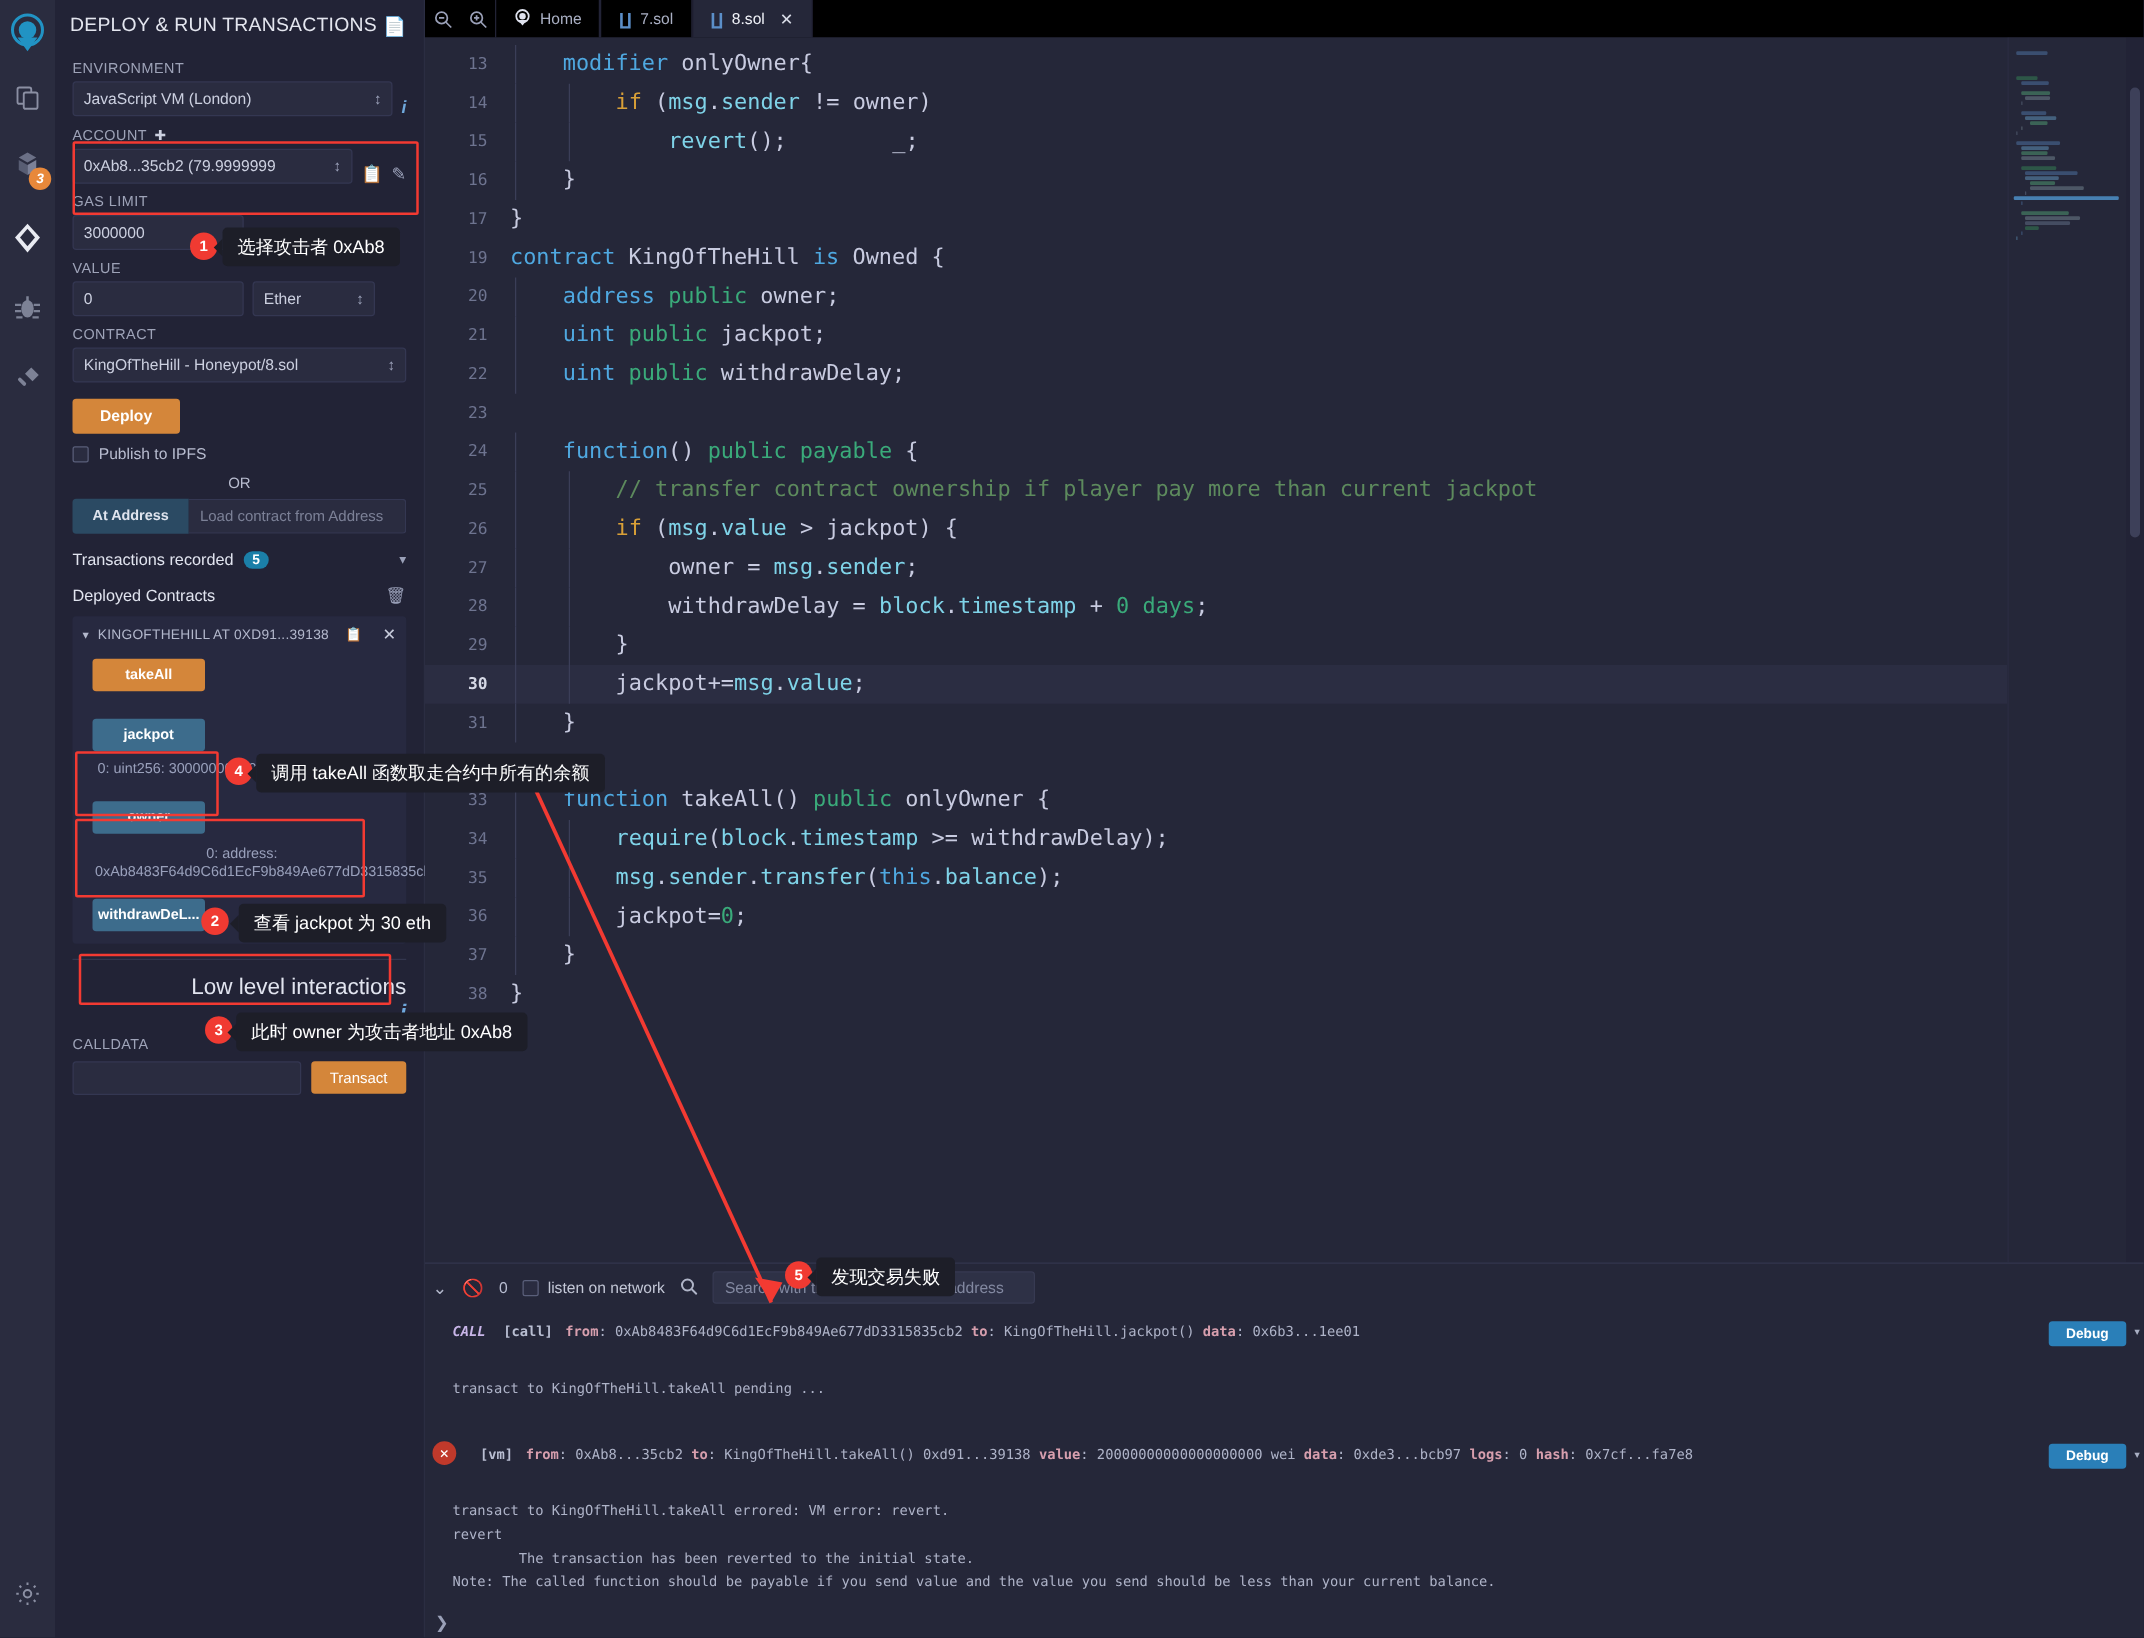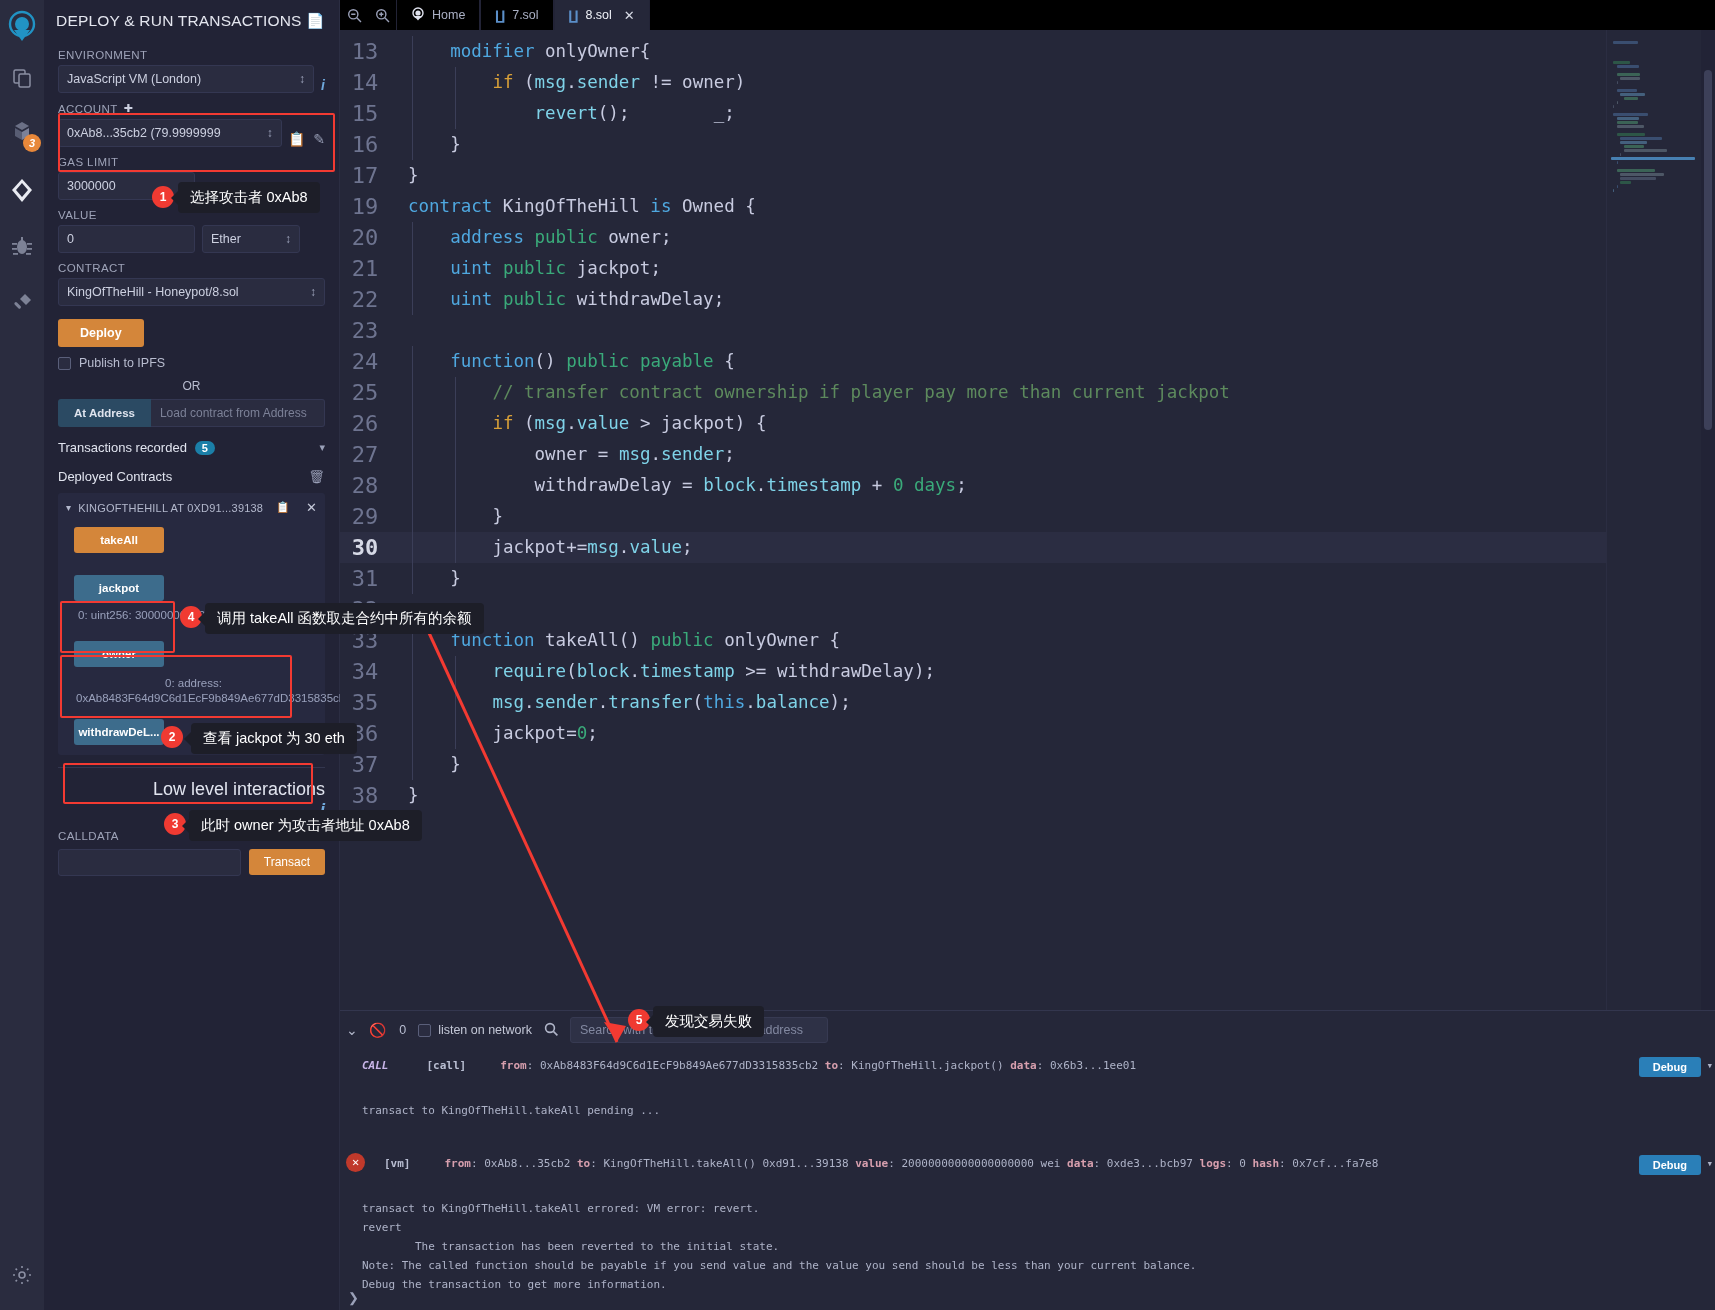--- a/index.html
+++ b/index.html
@@ -150,22 +150,22 @@
   
   #editor-wrap { flex: 1; display: flex; position: relative; min-height: 0; overflow: hidden; background: #252739; }
   #editor {
     flex: 1; position: relative; overflow: hidden;
     font-family: "DejaVu Sans Mono", monospace; font-size: 17.5px; line-height: 31px;
     padding-top: 6px;
   }
   .cline { display: flex; height: 31px; white-space: pre; }
   .cline.hl { background: #2b2d42; }
   .lnum {
-    width: 68px; flex: 0 0 68px; text-align: center; padding-right: 18px;
-    color: #6e7490; font-size: 22px;
+    width: 68px; flex: 0 0 68px; text-align: right; padding-right: 18px;
+    color: #6e7490; font-size: 13px;
   }
   .lnum.cur { color: #d6d9e6; font-weight: bold; }
   .ctext { flex: 1; color: #c8cbe0; }
   .k    { color: #4fa8e0; }   
   .kw2  { color: #3aaa7a; }   
   .fn   { color: #7fd3e8; }
   .cm   { color: #5d8a5d; }
   .if   { color: #d9a038; }
   .num  { color: #3aaa7a; }
   .pl   { color: #c8cbe0; }
@@ -194,21 +194,21 @@
   #term-search {
     width: 258px; height: 26px; background: #2e3146; border: 1px solid #373a52;
     border-radius: 3px; color: #8288a0; font-size: 12.5px; padding: 0 9px;
     display: flex; align-items: center;
   }
   #term-body {
     flex: 1; overflow: hidden; position: relative;
     font-family: "DejaVu Sans Mono", monospace; font-size: 11px; color: #b9bed2;
     padding: 0 0 0 22px; line-height: 1.55;
   }
-  .log-row { position: relative; padding: 5px 0 5px 0; display: flex; align-items: flex-start; gap: 24px; }
+  .log-row { position: relative; padding: 5px 0 5px 0; display: flex; align-items: flex-start; }
   .lbl-call { color: #c8b5e8; font-style: italic; font-weight: bold; margin-right: 14px; }
   .tag { color: #b9bed2; }
   .kkey { color: #d79fae; font-weight: bold; }
   .val { color: #aeb3c8; }
   .debug-btn {
     position: absolute; right: 14px;
     background: #2a7fb8; color: #fff; font-size: 11px; font-weight: bold;
     border: none; border-radius: 3px; padding: 4px 14px; cursor: pointer;
     font-family: "Liberation Sans", sans-serif;
   }
@@ -539,23 +539,20 @@
           </div>
           <div class="log-row" style="padding: 1px 0px;">
             <span class="val" style="white-space:pre;">revert</span>
           </div>
           <div class="log-row" style="padding: 1px 0px;">
             <span class="val" style="white-space:pre;">	The transaction has been reverted to the initial state.</span>
           </div>
           <div class="log-row" style="padding: 1px 0px;">
             <span class="val" style="white-space:pre;">Note: The called function should be payable if you send value and the value you send should be less than your current balance.</span>
           </div>
-          <div class="log-row" style="padding: 1px 0px;">
-            <span class="val" style="white-space:pre;">Debug the transaction to get more information.</span>
-          </div>
         </div>
       <span id="term-caret">❯</span>
     </div>
   </div>
 
   <svg id="arrow-svg">
     <line x1="424" y1="622" x2="617" y2="1042" stroke="#f33a32" stroke-width="3"></line>
     <polygon points="617,1042 604,1022 626,1026" fill="#f33a32"></polygon>
   </svg>
 

